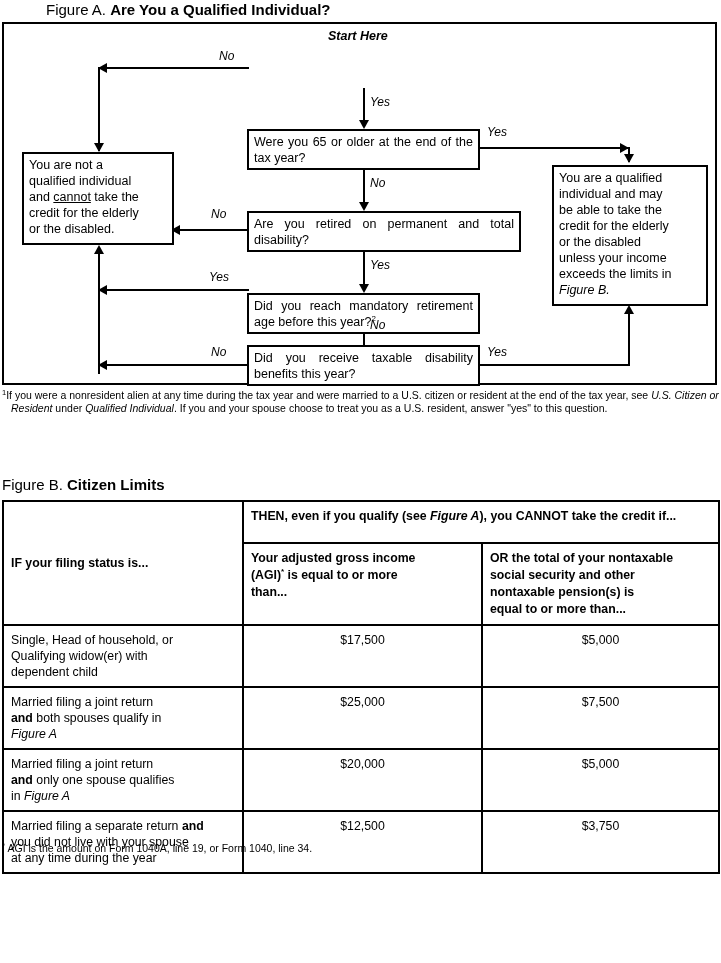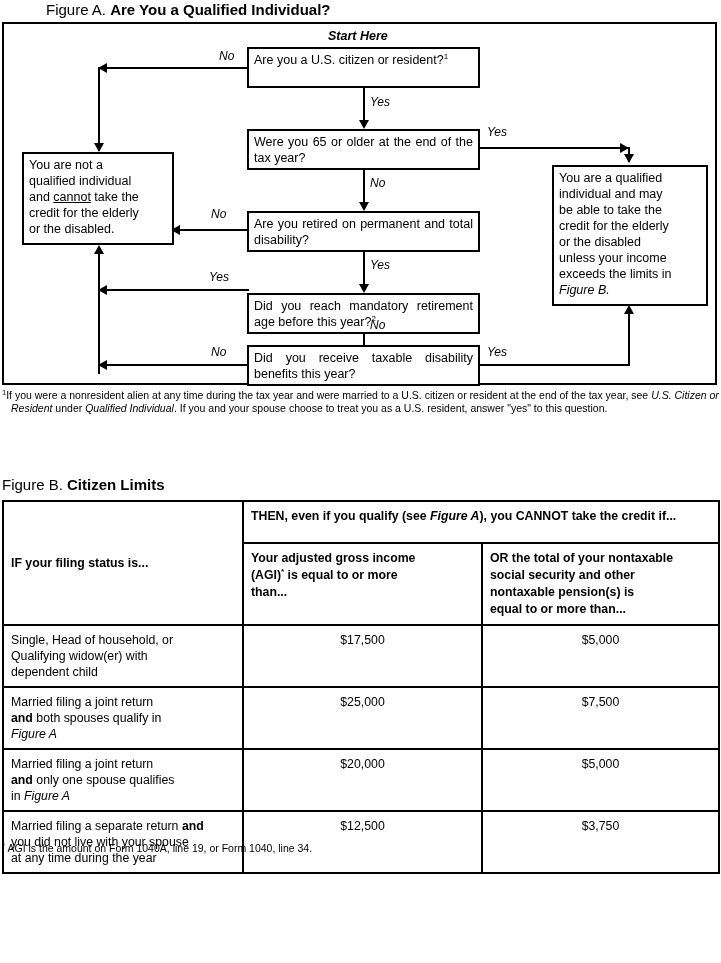--- a/index.html
+++ b/index.html
@@ -199,23 +199,20 @@
 
 <div id="figA-title">
   <span class="lead">Figure A.</span>
   <span class="bold">Are You a Qualified Individual?</span>
 </div>
 
 <div id="figA-frame">
 
   <div class="start-here" style="left:324px; top:5px;">Start Here</div>
 
-  <div class="fc-box" style="left:243px; top:23px; width:233px; height:41px;">
-    <span>Are you a U.S. citizen or resident?</span><sup>1</sup>
-  </div>
 
   <div class="edge-label" style="left:215px; top:25px;">No</div>
   <div class="ln-h" style="left:103px; top:43px; width:142px;"></div>
   <div class="arrow arrow-left" style="left:94px; top:39px;"></div>
 
   <div class="ln-v" style="left:94px; top:43px; height:84px;"></div>
   <div class="arrow arrow-down" style="left:90px; top:119px;"></div>
 
   <div class="ln-v" style="left:359px; top:64px; height:36px;"></div>
   <div class="arrow arrow-down" style="left:355px; top:96px;"></div>
@@ -228,21 +225,21 @@
   <div class="edge-label" style="left:483px; top:101px;">Yes</div>
   <div class="ln-h" style="left:476px; top:123px; width:148px;"></div>
   <div class="arrow arrow-right" style="left:616px; top:119px;"></div>
   <div class="ln-v" style="left:624px; top:123px; height:15px;"></div>
   <div class="arrow arrow-down" style="left:620px; top:130px;"></div>
 
   <div class="ln-v" style="left:359px; top:146px; height:36px;"></div>
   <div class="arrow arrow-down" style="left:355px; top:178px;"></div>
   <div class="edge-label" style="left:366px; top:152px;">No</div>
 
-  <div class="fc-box" style="left:243px; top:187px; width:233px; height:41px;">
+  <div class="fc-box" style="left:243px; top:187px; width:274px; height:41px;">
     <span>Are you retired on permanent and total disability?</span>
   </div>
 
   <div class="edge-label" style="left:207px; top:183px;">No</div>
   <div class="ln-h" style="left:176px; top:205px; width:69px;"></div>
   <div class="arrow arrow-left" style="left:167px; top:201px;"></div>
 
   <div class="fc-box narrow" style="left:18px; top:128px; width:152px; height:93px;">
     <div>You are not a</div>
     <div>qualified individual</div>

